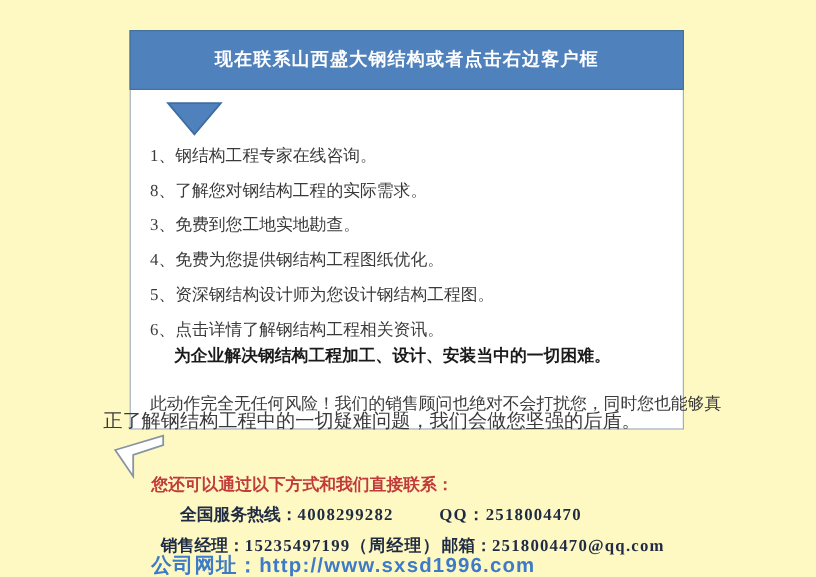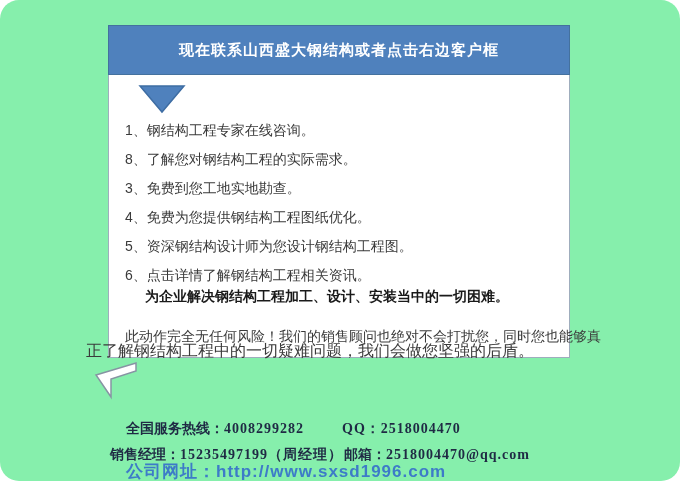--- a/index.html
+++ b/index.html
@@ -1,24 +1,23 @@
 <!DOCTYPE html>
 <html><head>
 <meta charset="utf-8">
 <style>
   html, body { margin: 0; padding: 0; }
   body { background: #ffffff; }
   .stage {
     position: relative;
     width: 680px;
     height: 481px;
-    background: #86efac;
+    background: #fef9c3;
     overflow: hidden;
     font-family: "Liberation Sans", sans-serif;
-    border-radius: 19px;
   }
   
   .panel {
     position: absolute;
     left: 108px; top: 25px;
     width: 462px; height: 333px;
     border: 1px solid #9fadbd;
     background: #ffffff;
     box-sizing: border-box;
   }
@@ -41,20 +40,21 @@
     position: absolute;
     left: 138px; top: 84px;
     width: 48px; height: 30px;
   }
   
   .list {
     position: absolute;
     left: 125px; top: 116px;
     font-size: 14px;
     color: #3a3a3a;
+    font-family: Liberation Serif, serif;
   }
   .list .item { height: 29px; line-height: 29px; white-space: nowrap; }
   .headline {
     position: absolute;
     left: 125px; top: 288px;
     font-size: 14px;
     font-weight: bold;
     color: #1a1a1a;
     white-space: nowrap;
     margin-left: 20px;
@@ -85,20 +85,21 @@
     font-weight: bold;
     color: #c23b3b;
     white-space: nowrap;
   }
   .contact-group {
     position: absolute;
     font-size: 14px;
     font-weight: bold;
     color: #1f2a44;
     white-space: nowrap;
+    margin-left: 24px;
   }
   .g-hotline { left: 126px; top: 420px; }
   .g-qq      { left: 342px; top: 420px; }
   .g-manager { left: 110px; top: 446px; }
   .g-email   { left: 344px; top: 446px; }
   .cval { font-family: "Liberation Serif", serif; letter-spacing: 1px; }
   .website {
     position: absolute;
     left: 126px; top: 460px;
     font-size: 17px;
@@ -138,20 +139,21 @@
 
   <div class="para-line1">此动作完全无任何风险！我们的销售顾问也绝对不会打扰您，同时您也能够真</div>
   <div class="para-line2">正了解钢结构工程中的一切疑难问题，我们会做您坚强的后盾。</div>
 
   <div class="flag-wrap">
     <svg width="46" height="40" viewBox="0 0 46 40" aria-hidden="true">
       <path d="M 2 15 L 42 3 L 42 11 L 17 19 L 17 37 Z" fill="#ffffff" stroke="#8794a3" stroke-width="1.5" stroke-linejoin="miter"></path>
     </svg>
   </div>
 
+  <div class="contact-intro">您还可以通过以下方式和我们直接联系：</div>
 
   <div class="contact-group g-hotline">
     <span class="clabel">全国服务热线：</span><span class="cval">4008299282</span>
   </div>
 
   <div class="contact-group g-qq">
     <span class="clabel cval">QQ：</span><span class="cval">2518004470</span>
   </div>
 
   <div class="contact-group g-manager">

